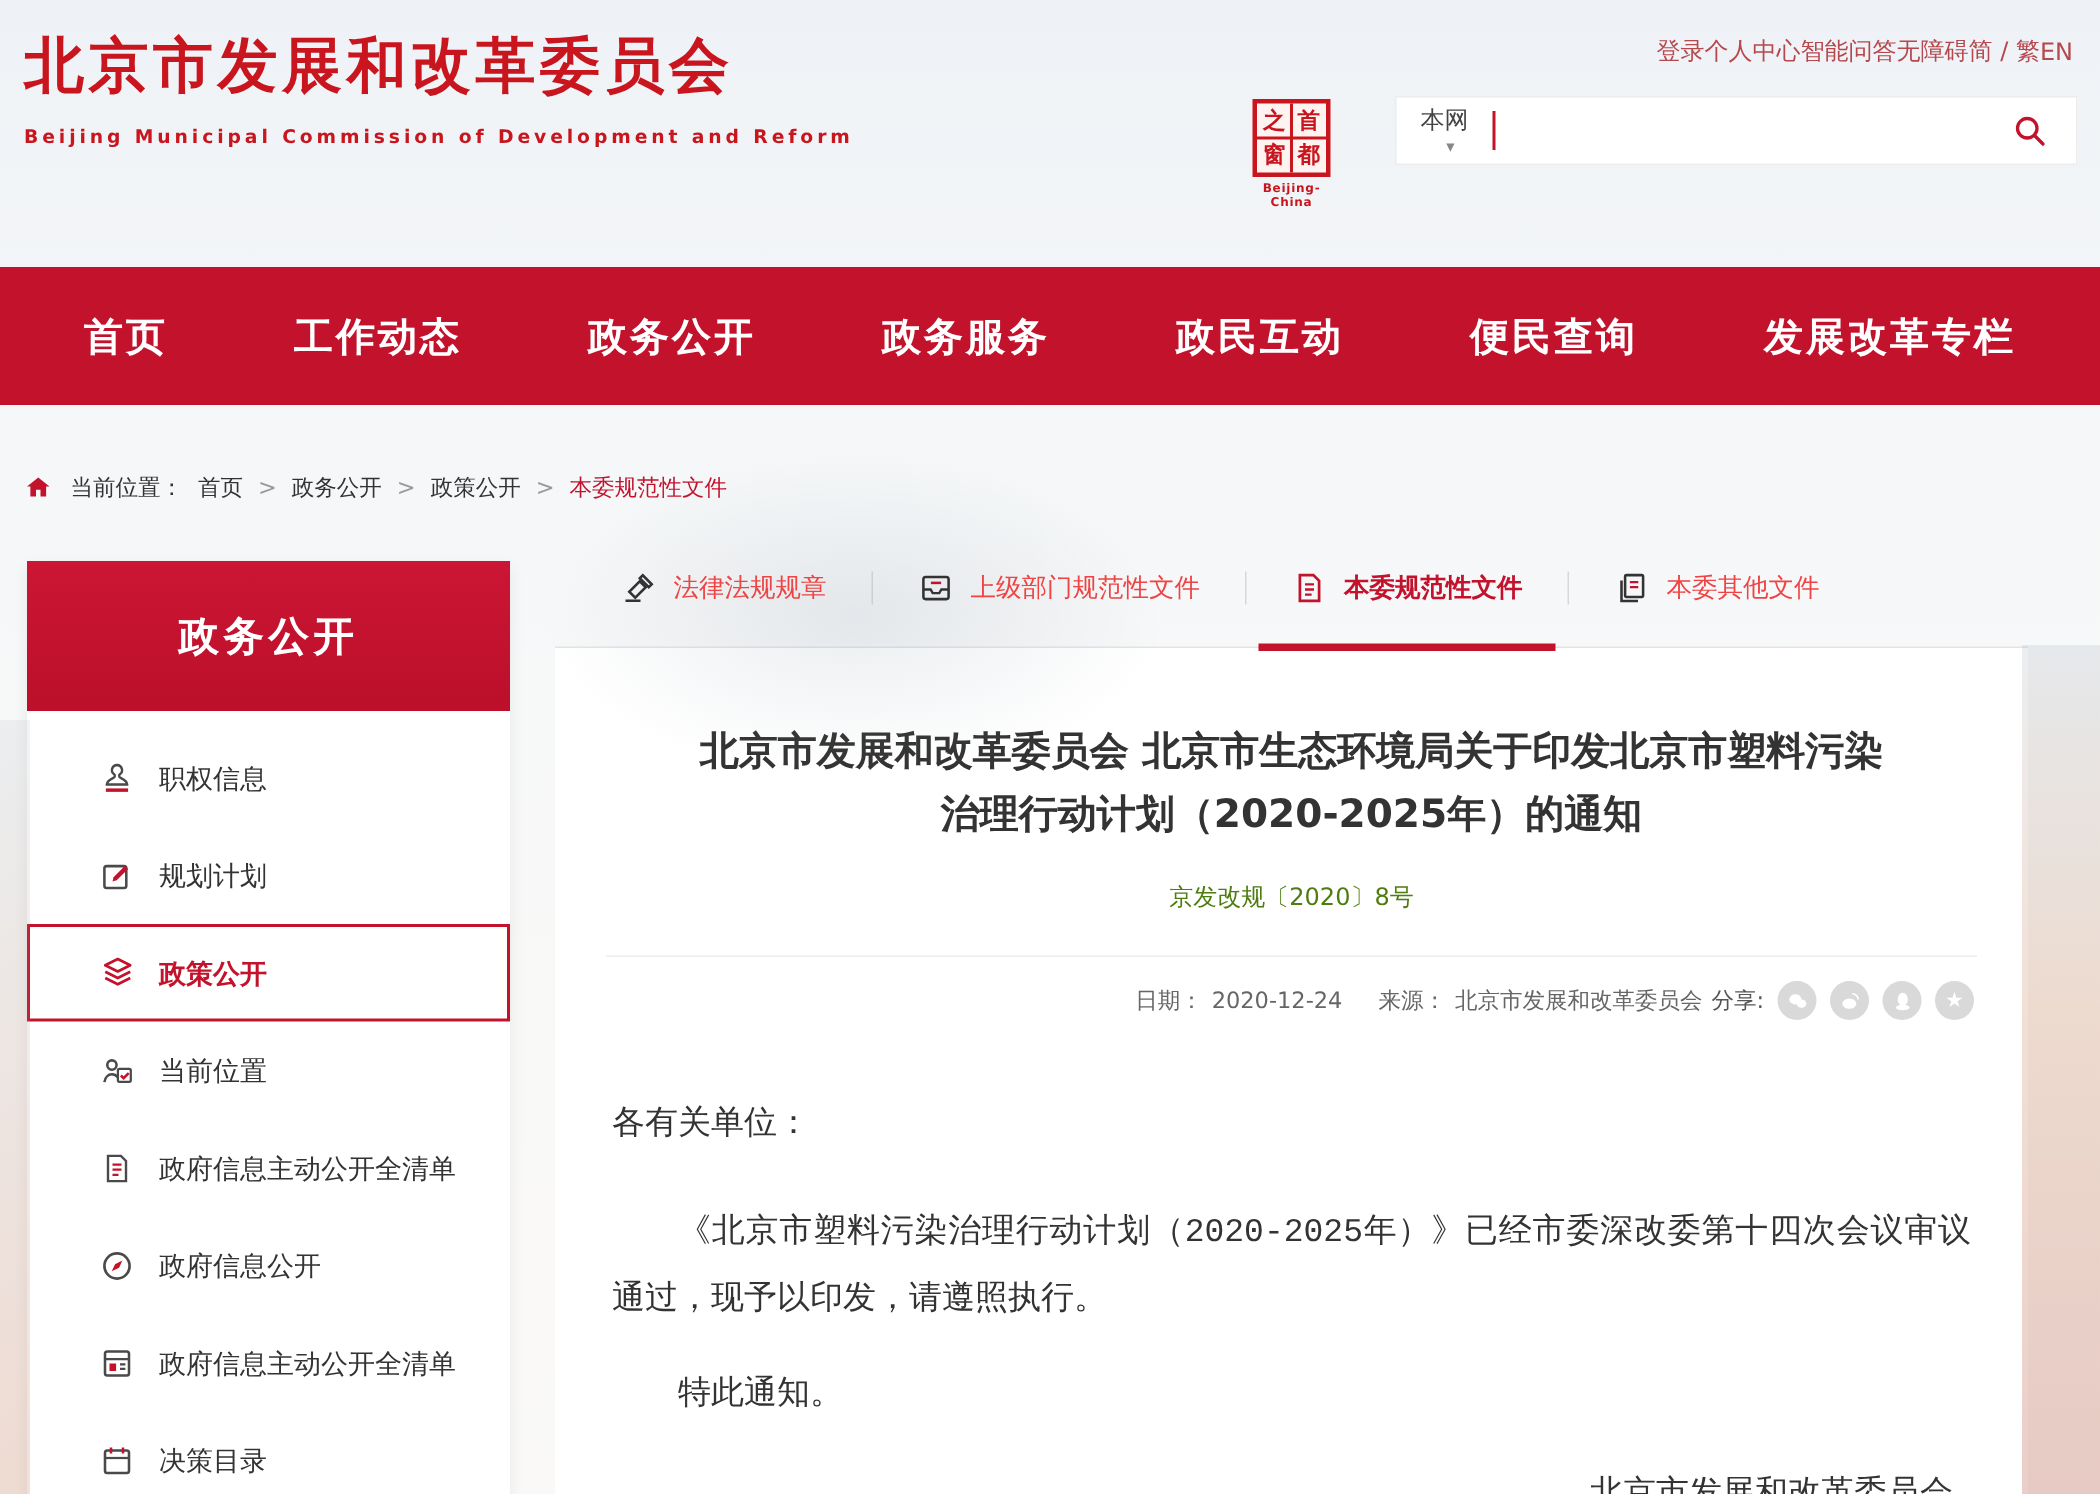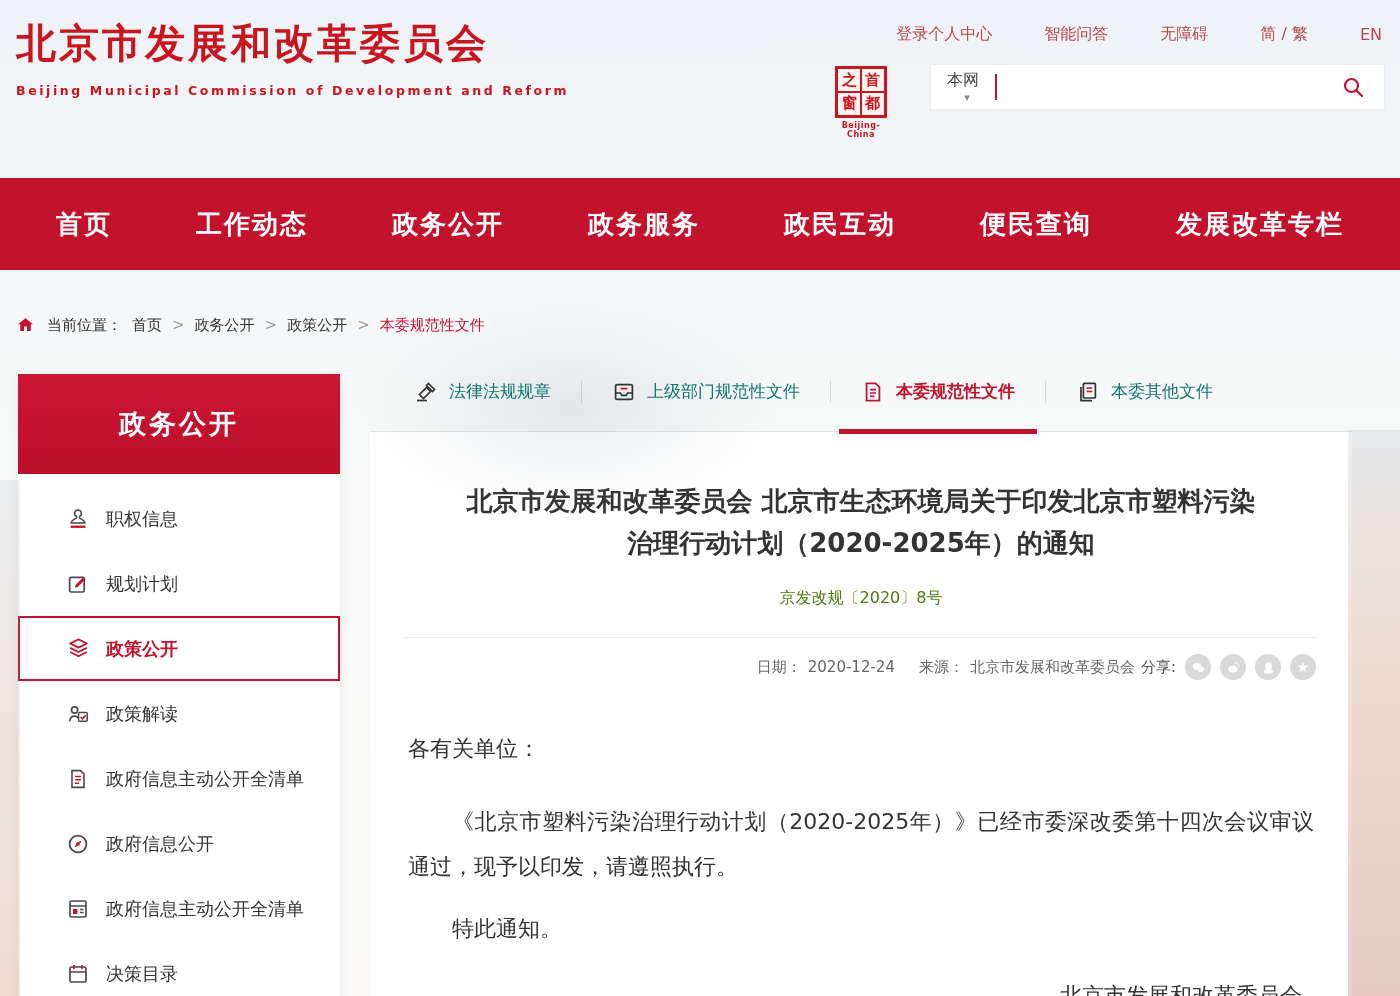--- a/index.html
+++ b/index.html
@@ -19,21 +19,21 @@
   .bg-pagoda { position:absolute; left:360px; top:300px; width:420px; height:220px;
     background:radial-gradient(ellipse at center, rgba(130,145,160,.16), rgba(130,145,160,0) 70%);
     pointer-events:none; }
 
   
   .site-header { height:178px; position:relative; }
   .logo-block { position:absolute; left:16px; top:16px; }
   .logo-title { font-size:40px; font-weight:bold; color:#c9161e; letter-spacing:3px; }
   .logo-sub { font-size:12.5px; font-weight:bold; color:#c9161e; letter-spacing:2.6px; margin-top:12px; }
   .top-links { position:absolute; top:24px; right:18px; display:flex; align-items:center; }
-  .top-link { color:#b5484d; font-size:16px; margin-left:52px; cursor:pointer; white-space:nowrap; }
+  .top-link { color:#b5484d; font-size:16px; cursor:pointer; white-space:nowrap; }
   .search-row { position:absolute; top:64px; right:15px; display:flex; align-items:flex-start; }
   .seal { width:58px; text-align:center; margin-right:40px; margin-top:2px; }
   .seal-grid { width:52px; height:52px; margin:0 auto; border:3px solid #c9161e; display:grid;
     grid-template-columns:1fr 1fr; grid-template-rows:1fr 1fr; background:
     linear-gradient(#c9161e,#c9161e) center/2px 100% no-repeat,
     linear-gradient(#c9161e,#c9161e) center/100% 2px no-repeat, #fdf4f2; }
   .seal-grid span { display:flex; align-items:center; justify-content:center; color:#c9161e;
     font-size:15px; font-weight:bold; }
   .seal-caption { font-size:8px; color:#c9161e; font-weight:bold; margin-top:3px; letter-spacing:.5px; }
   .search-box { width:455px; height:46px; background:#fff; border:1px solid #ececec;
@@ -68,21 +68,21 @@
   .side-list { padding-top:12px; }
   .side-item { display:flex; align-items:center; height:65px; padding-left:45px;
     font-size:18px; color:#333; cursor:pointer; border:2px solid transparent; }
   .side-item .icon { width:26px; height:26px; margin-right:15px; display:flex;
     align-items:center; justify-content:center; }
   .side-item.active { border-color:#c3122c; color:#c3122c; font-weight:bold; }
 
   .content { flex:1; margin:0 48px 0 30px; }
   
   .tabs { display:flex; align-items:center; height:80px; border-bottom:1px solid #e3e3e3; padding:0 14px; }
-  .tab { display:flex; align-items:center; gap:11px; font-size:17px; color:#0f766e;
+  .tab { display:flex; align-items:center; gap:11px; font-size:17px; color:#ef4444;
     height:100%; padding:0 30px; position:relative; cursor:pointer; white-space:nowrap; }
   .tab .ticon { width:24px; height:24px; display:flex; align-items:center; justify-content:center; }
   .tab.active { color:#c3122c; font-weight:bold; }
   .tab.active::after { content:""; position:absolute; left:8px; right:8px; bottom:-3px;
     height:5px; background:#c3122c; }
   .tab-divider { width:1px; height:22px; background:#d8d8d8; }
 
   
   .article-card { background:#fff; padding:48px 28px 80px; min-height:560px; }
   .article-title { max-width:790px; margin:0 auto; text-align:center; font-size:26px;
@@ -92,21 +92,21 @@
   .meta-row { display:flex; justify-content:flex-end; align-items:center;
     margin-top:16px; padding:0 8px; font-size:15px; color:#666; }
   .meta-left span { margin-right:6px; }
   .meta-left .gap { margin-left:18px; }
   .share { display:flex; align-items:center; gap:9px; color:#555; }
   .share-circle { width:26px; height:26px; border-radius:50%; background:#d9d9d9; color:#fff;
     display:flex; align-items:center; justify-content:center; cursor:pointer; font-size:14px; }
   .body-text { margin-top:46px; padding:0 10px; font-size:22px; line-height:2.05; color:#333; }
   .para { text-indent:2em; text-align:justify; }
   .p-salutation { margin-bottom:28px; }
-  .p-main { margin-bottom:16px; }
+  .p-main { margin-bottom:16px;font-family:Liberation Mono, monospace; }
   .p-note { margin-bottom:18px; }
   .signature { text-align:right; padding-right:12px; margin-top:22px; }
 </style>
 </head>
 <body>
 
 <div class="bg-pagoda"></div>
 <div class="bg-strip-right"></div>
 <div class="bg-strip-left"></div>
 
@@ -216,21 +216,21 @@
 
       <div class="side-item">
         <span class="icon">
           <svg width="24" height="24" viewBox="0 0 24 24">
             <circle cx="8.6" cy="8" r="3.1" fill="none" stroke="#4a4a4a" stroke-width="1.7"></circle>
             <path d="M3.6 19.4c.5-3.3 2.6-5.2 5-5.2 1.5 0 2.9.7 3.9 2" fill="none" stroke="#4a4a4a" stroke-width="1.7"></path>
             <rect x="12.6" y="10.6" width="8.6" height="8.6" rx="1" fill="none" stroke="#4a4a4a" stroke-width="1.5"></rect>
             <path d="M14.6 15l1.8 1.8 3.4-3.4" fill="none" stroke="#c3122c" stroke-width="1.7"></path>
           </svg>
         </span>
-        <span>政策解读</span>
+        <span>当前位置</span>
       </div>
 
       <div class="side-item">
         <span class="icon">
           <svg width="24" height="24" viewBox="0 0 24 24">
             <path d="M6 3.6h8.6l3.4 3.4v13.4H6z" fill="none" stroke="#4a4a4a" stroke-width="1.6"></path>
             <path d="M9 9.4h6M9 12.8h6M9 16.2h4" stroke="#c3122c" stroke-width="1.5"></path>
           </svg>
         </span>
         <span>政府信息主动公开全清单</span>

